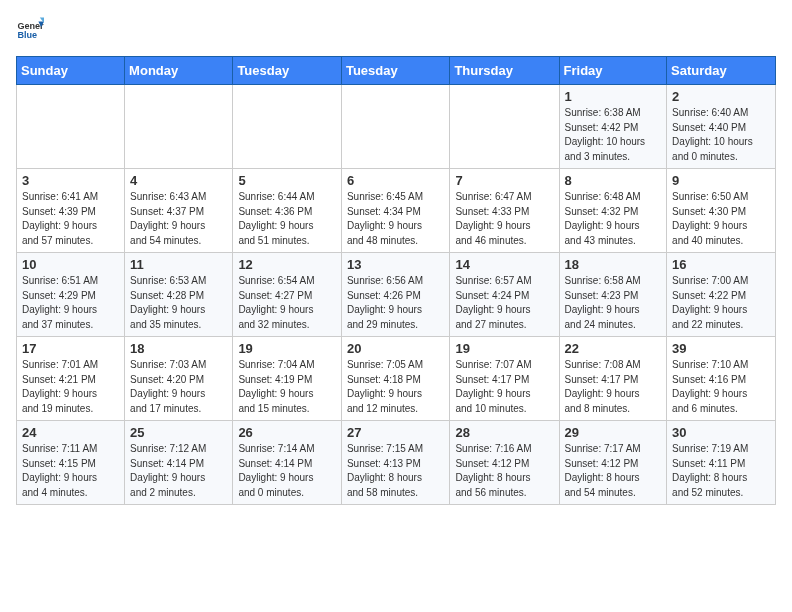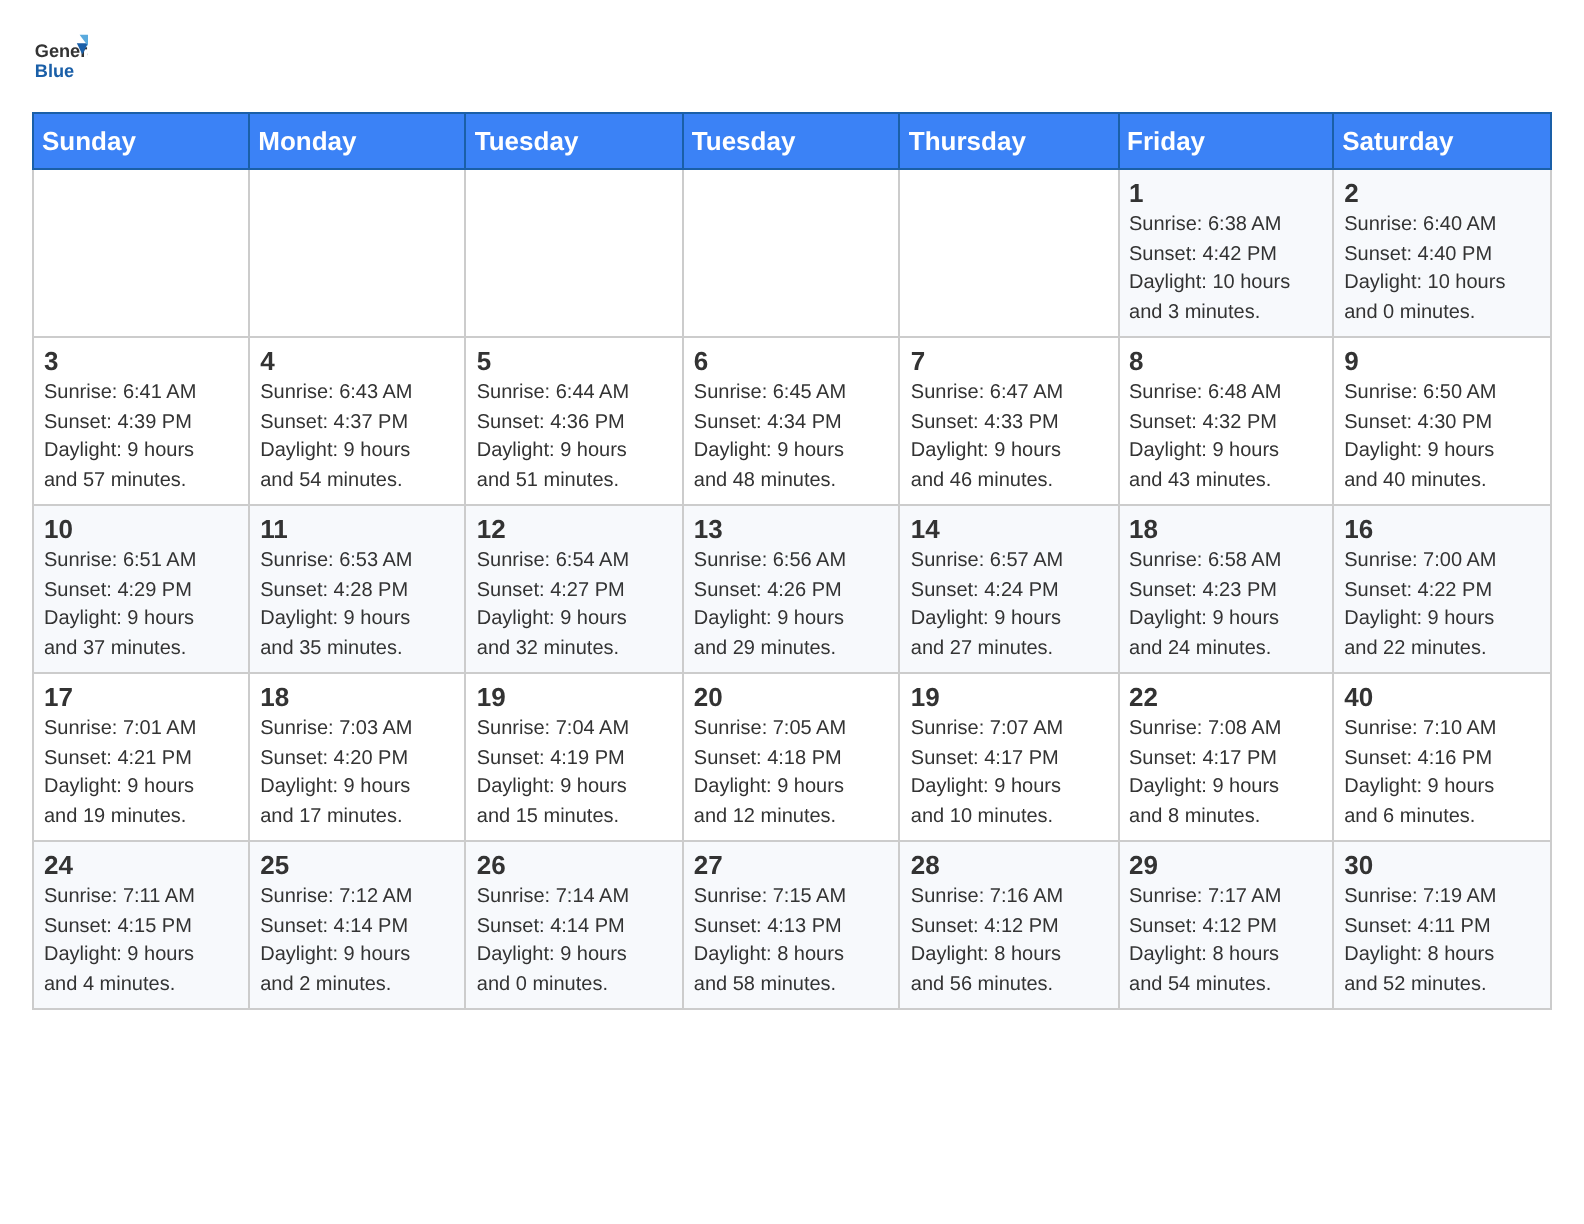--- a/index.html
+++ b/index.html
@@ -205,21 +205,21 @@
         </td>
         <td>
           <span class="day-num">19</span>
           <div class="day-info">Sunrise: 7:07 AM<br>Sunset: 4:17 PM<br>Daylight: 9 hours<br>and 10 minutes.</div>
         </td>
         <td>
           <span class="day-num">22</span>
           <div class="day-info">Sunrise: 7:08 AM<br>Sunset: 4:17 PM<br>Daylight: 9 hours<br>and 8 minutes.</div>
         </td>
         <td>
-          <span class="day-num">40</span>
+          <span class="day-num">39</span>
           <div class="day-info">Sunrise: 7:10 AM<br>Sunset: 4:16 PM<br>Daylight: 9 hours<br>and 6 minutes.</div>
         </td>
       </tr>
       <tr>
         <td>
           <span class="day-num">24</span>
           <div class="day-info">Sunrise: 7:11 AM<br>Sunset: 4:15 PM<br>Daylight: 9 hours<br>and 4 minutes.</div>
         </td>
         <td>
           <span class="day-num">25</span>

